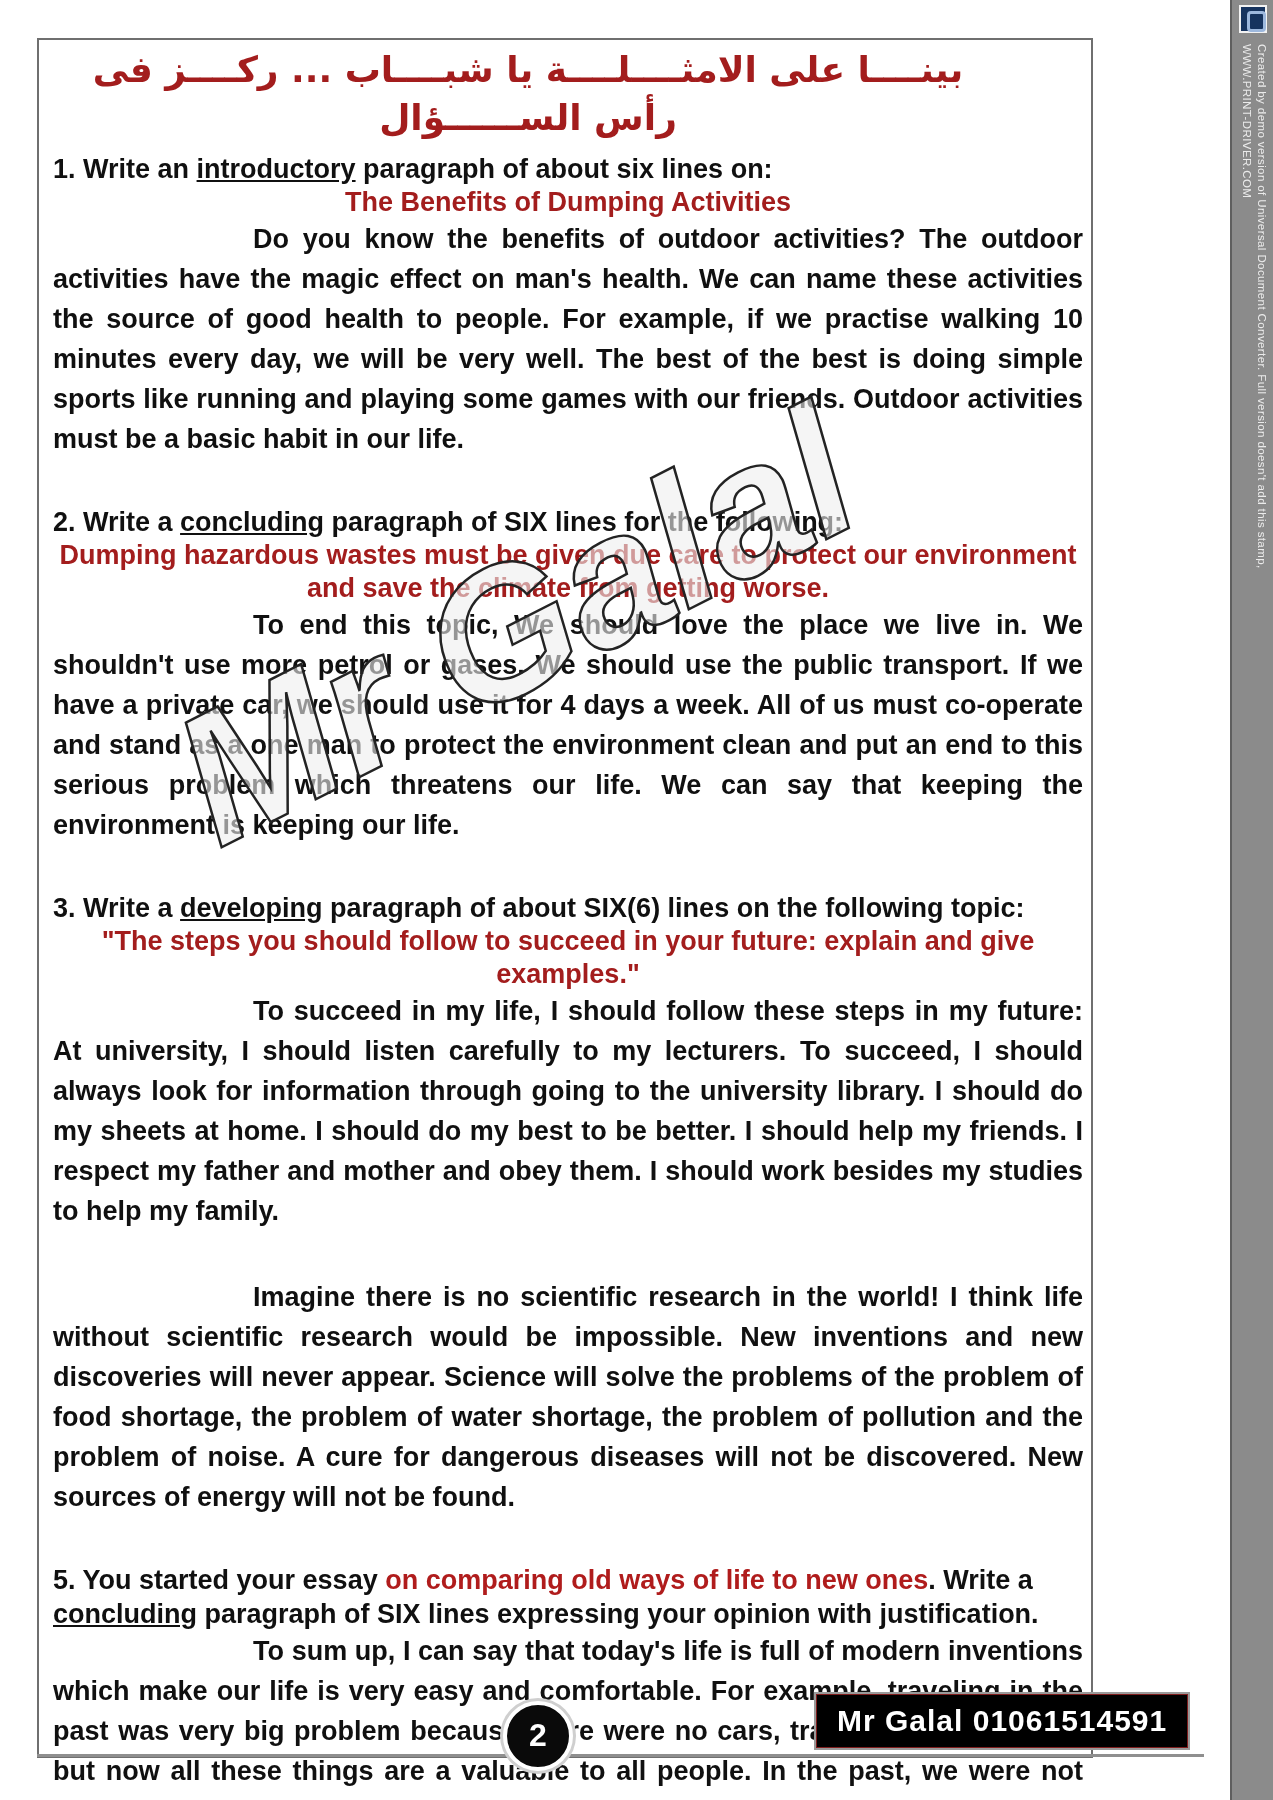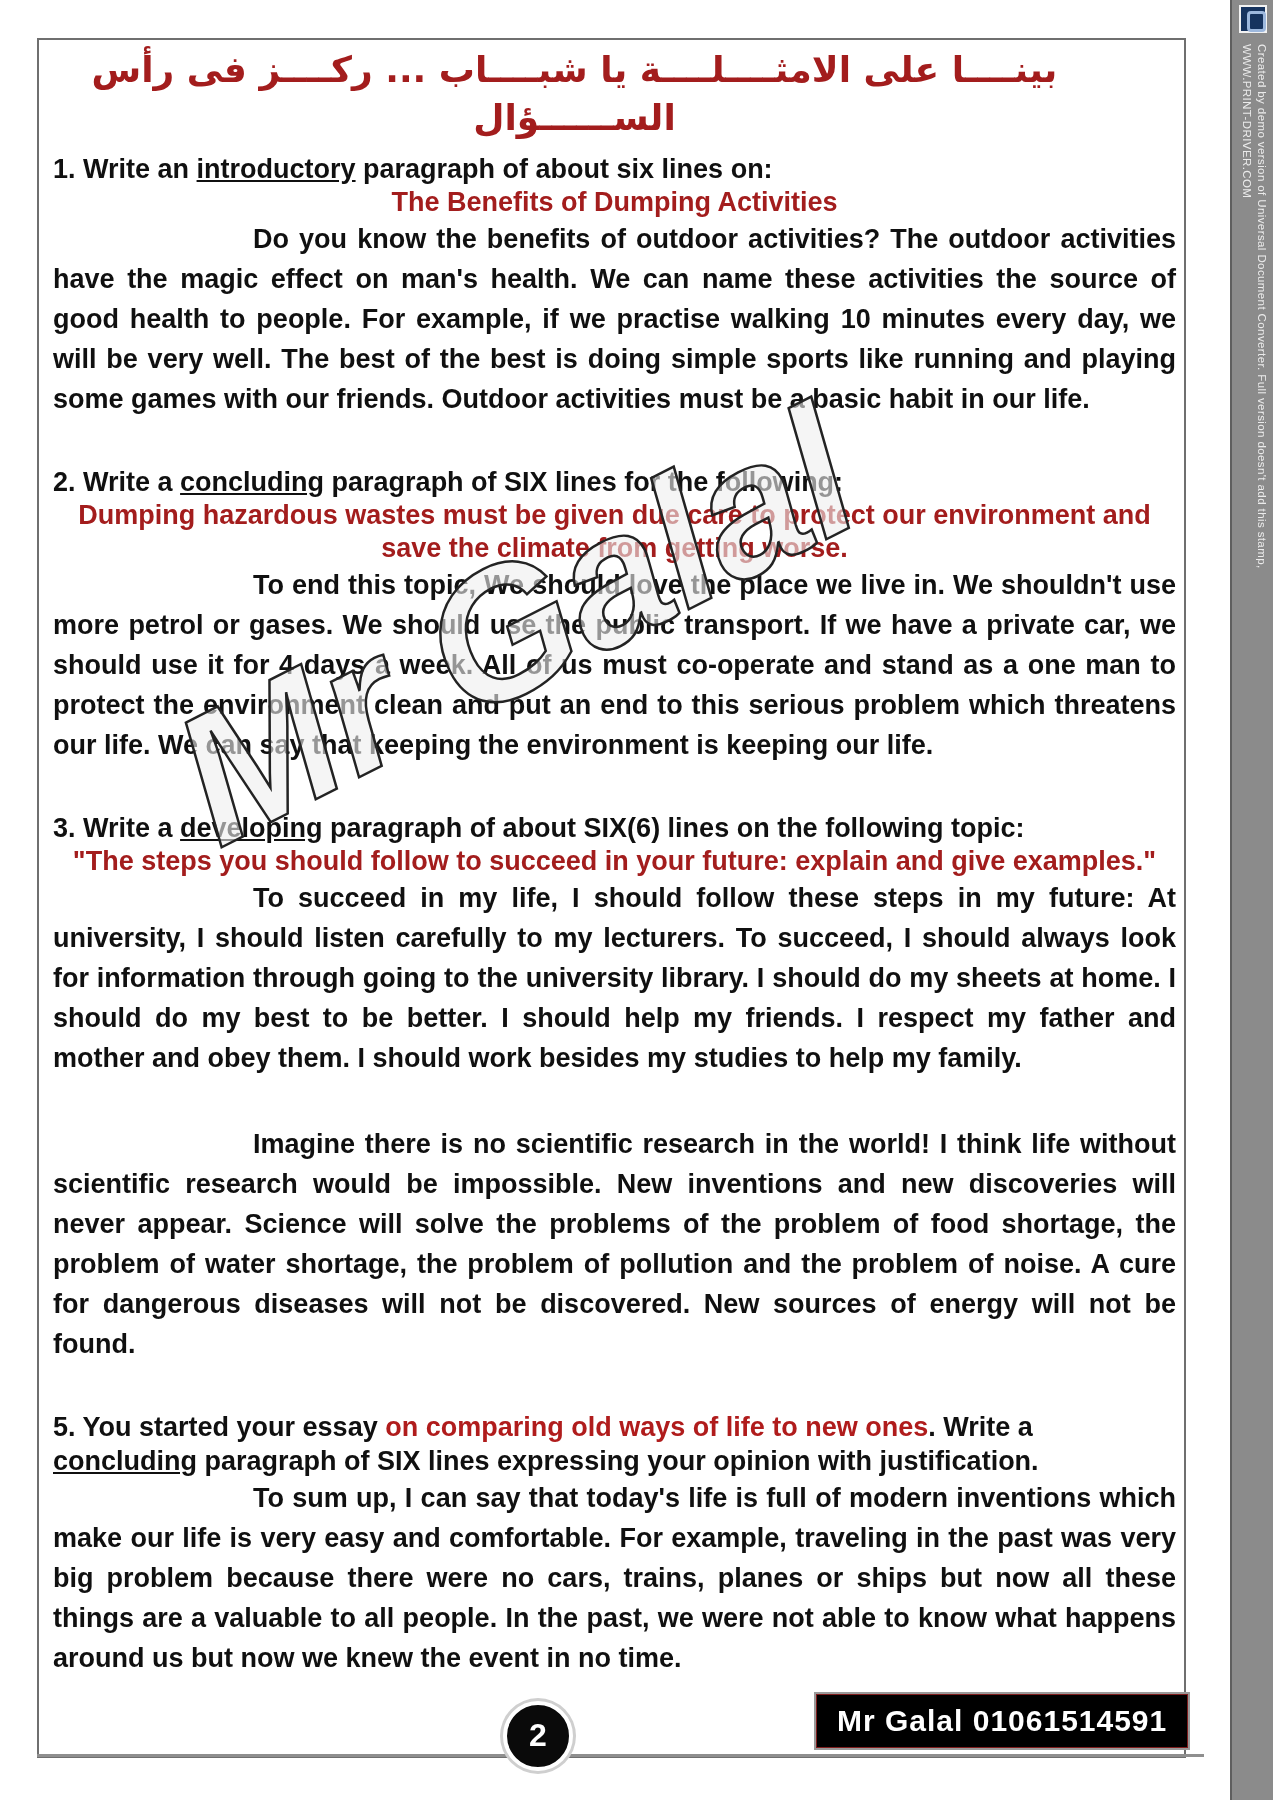--- a/index.html
+++ b/index.html
@@ -2,21 +2,21 @@
 <html><head>
 <meta charset="utf-8">
 <style>
   html,body{margin:0;padding:0;}
   body{
     width:1273px;height:1800px;position:relative;background:#ffffff;
     font-family:"Liberation Sans",sans-serif;overflow:hidden;
   }
   
   .page{
-    position:absolute;left:37px;top:38px;width:1149px;height:1720px;
+    position:absolute;left:37px;top:38px;width:1056px;height:1720px;
     border:2px solid #6f6f6f;box-sizing:border-box;background:#fff;
     padding:4px 8px 0 14px;z-index:1;
   }
   .title-ar{
     color:#a31d1d;font-weight:bold;font-size:36px;line-height:48px;
     text-align:center;direction:rtl;margin:2px 80px 10px 0;
     font-family:"DejaVu Sans","Liberation Sans",sans-serif;
   }
   .sec{margin-top:46px;}
   .sec.first{margin-top:0;}

